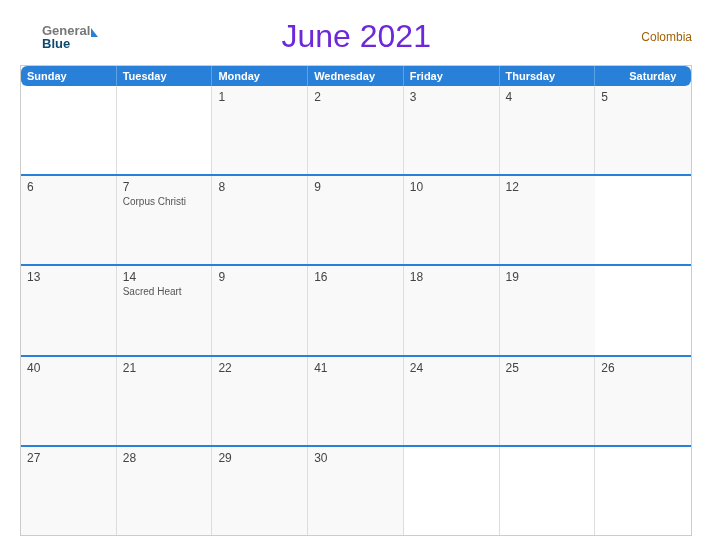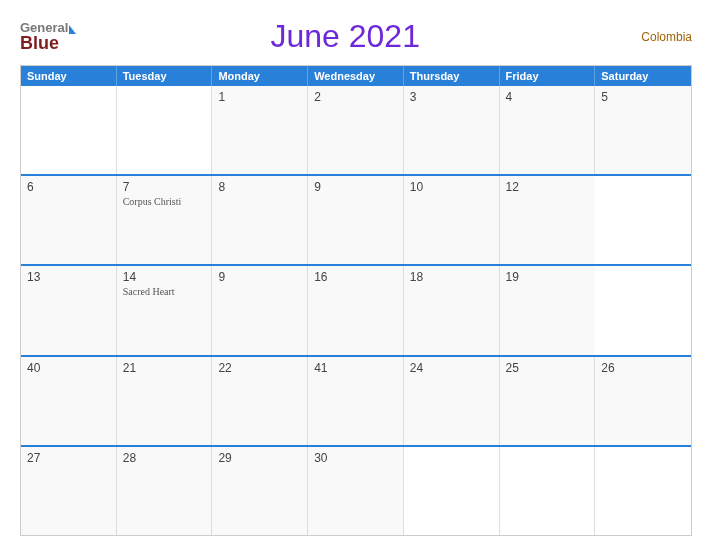--- a/index.html
+++ b/index.html
@@ -17,20 +17,21 @@
       padding: 18px 20px 14px 20px;
       display: flex;
       flex-direction: column;
     }
     
     .header {
       display: flex;
       align-items: center;
       justify-content: flex-start;
       margin-bottom: 10px;
+      margin-left: 22px;
     }
     .logo {
       display: flex;
       align-items: center;
       gap: 0;
     }
     .title {
       font-size: 32px;
       font-weight: normal;
       color: #6d28d9;
@@ -47,31 +48,33 @@
     .calendar {
       flex: 1;
       display: flex;
       flex-direction: column;
       border: 1px solid #ccc;
     }
     .cal-header {
       display: grid;
       grid-template-columns: repeat(7, 1fr);
       background: #2980d9;
+      border-radius: 6px;
     }
     .cal-header-cell {
       color: #fff;
       font-size: 11px;
       font-weight: bold;
       padding: 4px 6px;
       text-align: left;
       border-right: 1px solid #5ba3e3;
     }
     .cal-header-cell:last-child {
       border-right: none;
+      margin-left: 28px;
     }
     .cal-body {
       flex: 1;
       display: flex;
       flex-direction: column;
     }
     .cal-week {
       display: grid;
       grid-template-columns: repeat(7, 1fr);
       flex: 1;
@@ -99,21 +102,20 @@
     .day-num {
       font-size: 12px;
       color: #444;
       display: block;
       margin-bottom: 2px;
     }
     .day-event {
       font-size: 10px;
       color: #555;
       margin-top: 2px;
-      font-family: Liberation Serif, serif;
     }
     
     .logo-icon {
       display: flex;
       flex-direction: column;
       align-items: flex-start;
       margin-right: 2px;
     }
     .logo-icon .top-part {
       display: flex;
@@ -127,23 +129,23 @@
     }
     .logo-icon .top-part .tri {
       width: 0;
       height: 0;
       border-left: 7px solid #2980d9;
       border-top: 9px solid transparent;
       margin-left: 1px;
       margin-bottom: 0px;
     }
     .logo-icon .bottom-part {
-      font-size: 18px;
+      font-size: 13px;
       font-weight: bold;
-      color: #7f1d1d;
+      color: #0c4a6e;
       line-height: 1;
       margin-top: 0px;
     }
   </style>
 </head>
 <body>
 
 <div class="page">
 
   <div class="header">
@@ -163,22 +165,22 @@
     <div class="country">Colombia</div>
   </div>
 
   <div class="calendar">
 
     <div class="cal-header">
       <div class="cal-header-cell">Sunday</div>
       <div class="cal-header-cell">Tuesday</div>
       <div class="cal-header-cell">Monday</div>
       <div class="cal-header-cell">Wednesday</div>
+      <div class="cal-header-cell">Friday</div>
       <div class="cal-header-cell">Thursday</div>
-      <div class="cal-header-cell">Friday</div>
       <div class="cal-header-cell">Saturday</div>
     </div>
 
     <div class="cal-body">
 
       <div class="cal-week">
         <div class="cal-cell empty"></div>
         <div class="cal-cell empty"></div>
         <div class="cal-cell">
             <span class="day-num">1</span>

